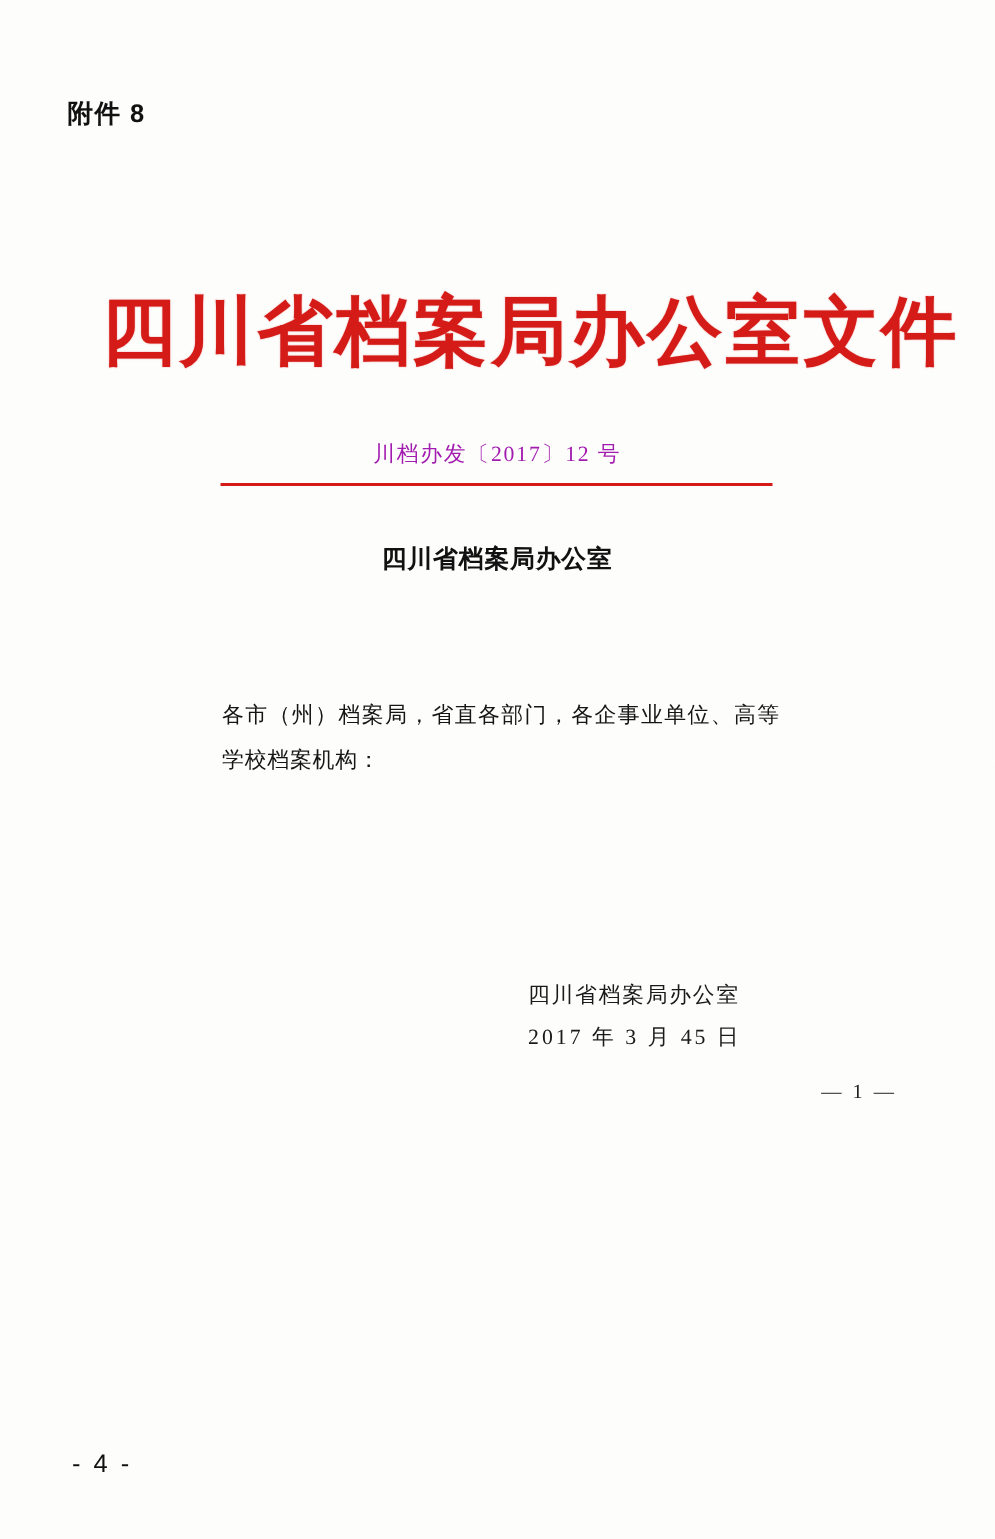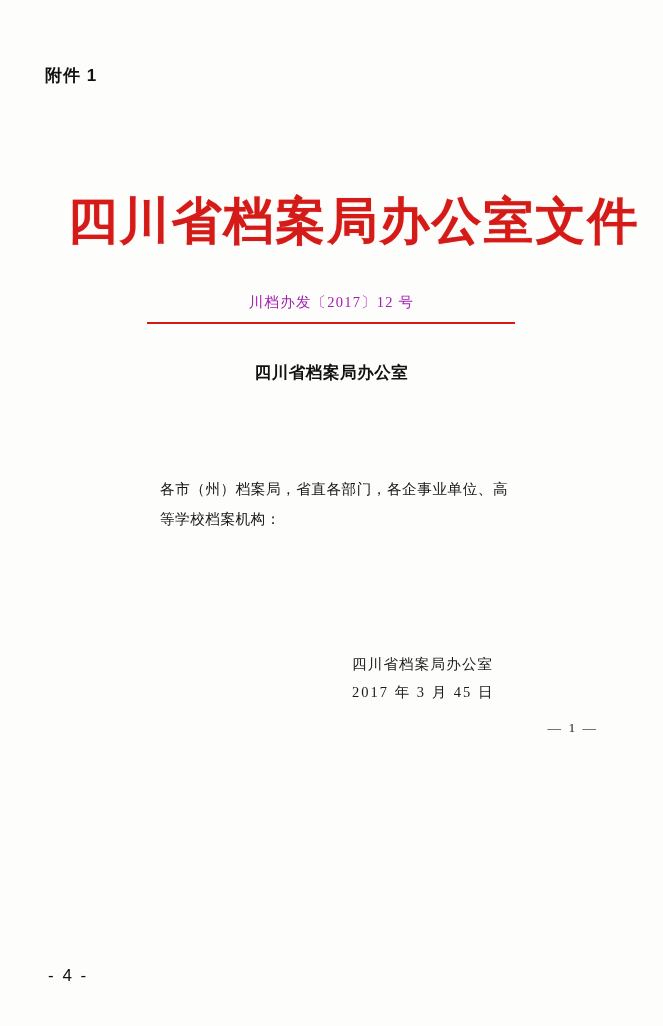--- a/index.html
+++ b/index.html
@@ -94,21 +94,21 @@
     position: absolute;
     left: 148px;
     width: 372px;
     top: 463px;
     font-size: 14.6px;
     line-height: 2.05;
     color: #151515;
     text-align: justify;
     letter-spacing: 0.5px;
   }
-  .body-text p { margin: 12px; }
+  .body-text p { margin: 0; }
   .body-text p.indent { text-indent: 2em; }
 
   
   .signature {
     position: absolute;
     left: 352px;
     top: 650px;
     font-size: 14.5px;
     line-height: 1.95;
     color: #1a1a1a;
@@ -146,21 +146,21 @@
     font-size: 17px;
     color: #111;
     letter-spacing: 2px;
   }
 </style>
 </head>
 <body>
 
 <div class="page">
 
-  <div class="attachment-label">附件 1</div>
+  <div class="attachment-label">附件 8</div>
 
   <div class="masthead">
     <div class="masthead-title">四川省档案局办公室文件</div>
   </div>
 
   <div class="doc-number">川档办发〔2017〕12 号</div>
 
   <div class="red-rule"></div>
 
   <div class="title-block">

